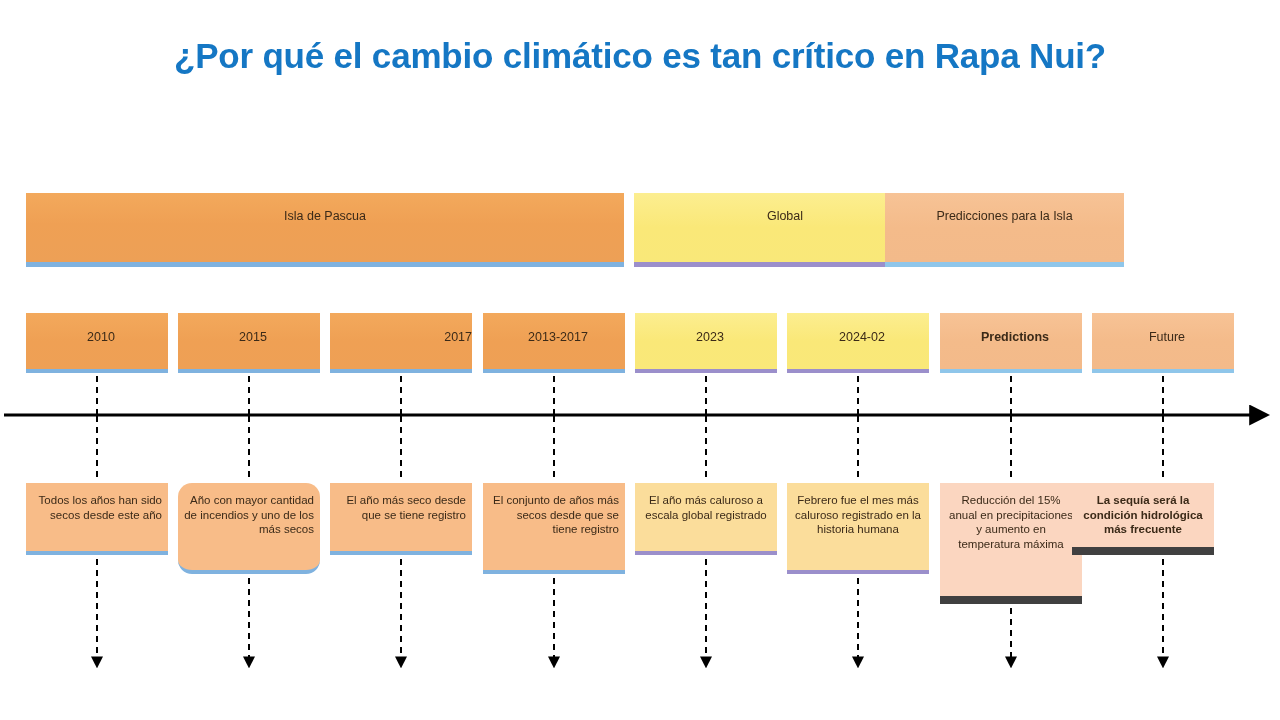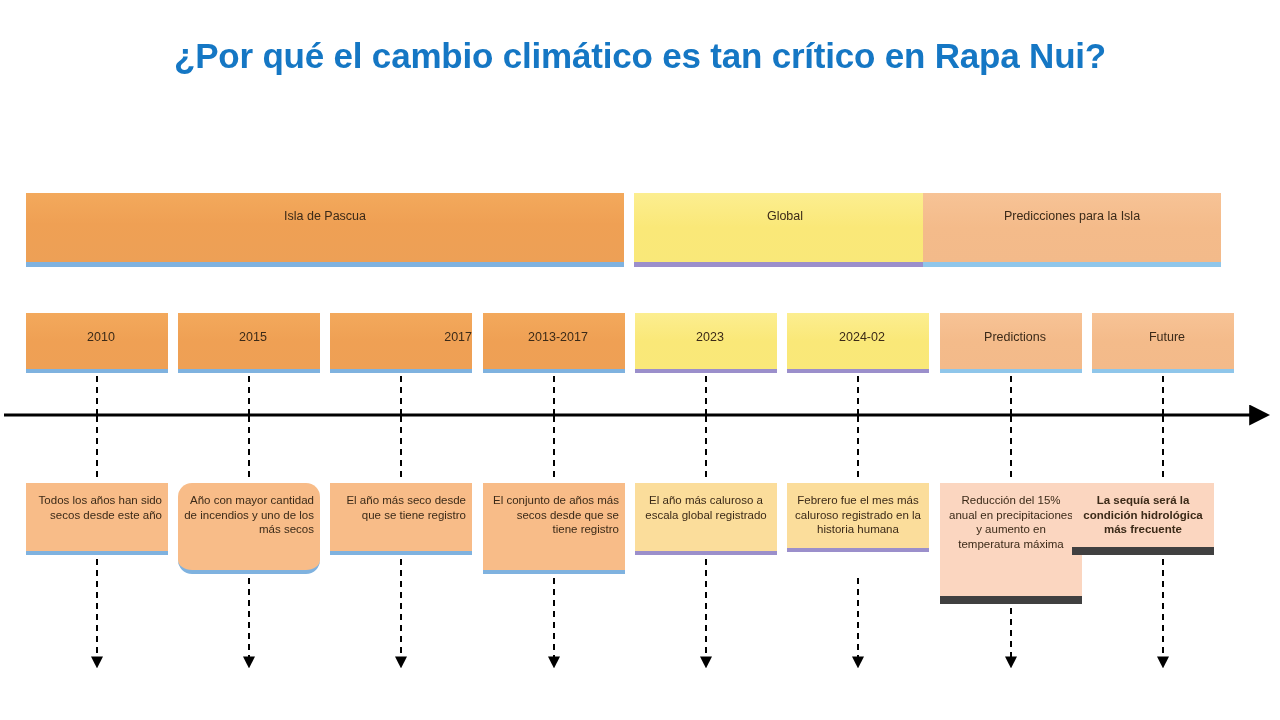--- a/index.html
+++ b/index.html
@@ -57,22 +57,22 @@
     width: 598px;
     background: linear-gradient(180deg, #F3A95C 0%, #EFA054 45%, #EDA056 100%);
   }
   #cat-global {
     left: 634px;
     width: 302px;
     background: linear-gradient(180deg, #FCEE90 0%, #FAE878 50%, #F9E879 100%);
     border-bottom: 5px solid #9B8FCB;
   }
   #cat-pred {
-    left: 923px;
-    width: 298px;
+    left: 885px;
+    width: 239px;
     background: linear-gradient(180deg, #F7C396 0%, #F4BB8A 50%, #F3BA8A 100%);
     border-bottom: 5px solid #8FC6EA;
   }
 
   
   .date-box {
     position: absolute;
     top: 313px;
     width: 142px;
     height: 60px;
@@ -164,21 +164,21 @@
     </div>
   <div class="date-box date-orange" style="left:483px;">
       <span>2013-2017</span>
     </div>
   <div class="date-box date-yellow" style="left:635px;">
       <span>2023</span>
     </div>
   <div class="date-box date-yellow" style="left:787px;">
       <span>2024-02</span>
     </div>
-  <div class="date-box date-peach" style="left:940px;">
+  <div class="date-box date-peach" style="left:940px;font-weight:bold;">
       <span>Predictions</span>
     </div>
   <div class="date-box date-peach" style="left:1092px;">
       <span>Future</span>
     </div>
 
   <div class="desc-box desc-orange" style="left:26px;   height:72px;">
       <span>Todos los años han sido secos desde este año</span>
     </div>
   <div class="desc-box desc-orange" style="left:178px;  height:91px;border-radius:14px;">
@@ -186,21 +186,21 @@
     </div>
   <div class="desc-box desc-orange" style="left:330px;  height:72px;">
       <span>El año más seco desde que se tiene registro</span>
     </div>
   <div class="desc-box desc-orange" style="left:483px;  height:91px;">
       <span>El conjunto de años más secos desde que se tiene registro</span>
     </div>
   <div class="desc-box desc-yellow" style="left:635px;  height:72px;">
       <span>El año más caluroso a escala global registrado</span>
     </div>
-  <div class="desc-box desc-yellow" style="left:787px;  height:69px;">
+  <div class="desc-box desc-yellow" style="left:787px;  height:91px;">
       <span>Febrero fue el mes más caluroso registrado en la historia humana</span>
     </div>
   <div class="desc-box desc-pink" style="left:940px;  height:121px;">
       <span>Reducción del 15% anual en precipitaciones y aumento en temperatura máxima</span>
     </div>
   <div class="desc-box desc-pink" style="left:1072px; height:72px;font-weight:bold;">
       <span>La sequía será la condición hidrológica más frecuente</span>
     </div>
 
   <svg id="lines" viewBox="0 0 1280 720">

